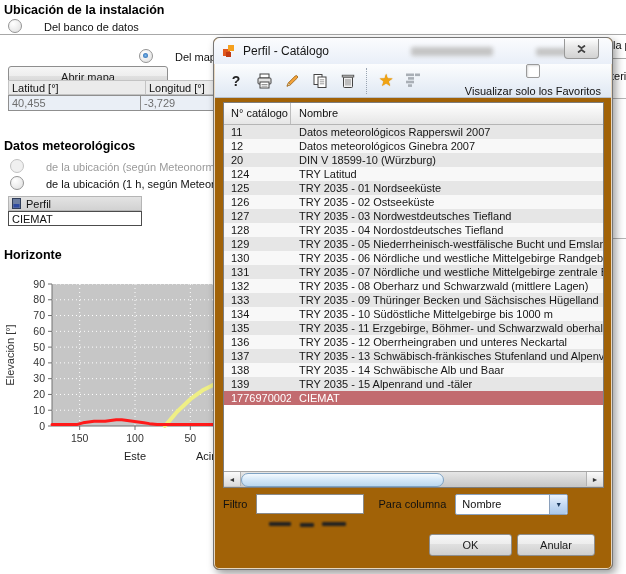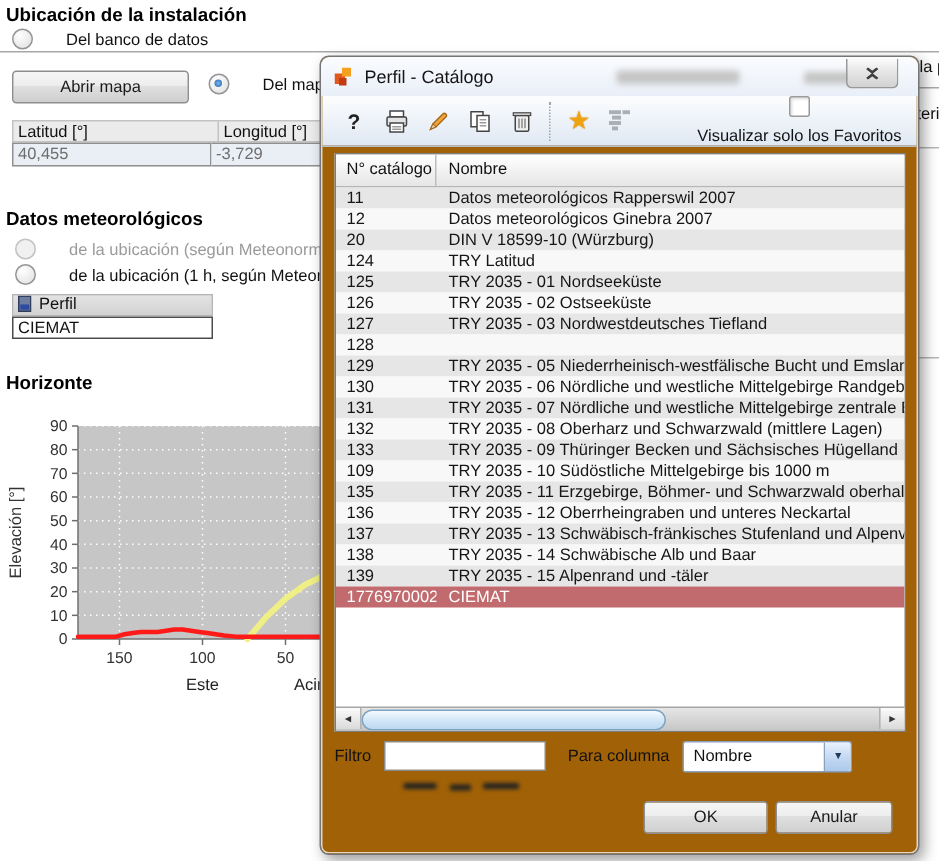--- a/index.html
+++ b/index.html
@@ -16,21 +16,21 @@
   .radio.disabled{border-color:#c2c2c2;background:#f0f0f0;}
   .dimtext{color:#9a9a9a;}
   
   .btn{display:flex;align-items:center;justify-content:center;border:1px solid #8e8e8e;border-radius:3px;
     background:linear-gradient(#f6f6f6,#ededed 45%,#e0e0e0 46%,#cfcfcf);color:#1a1a1a;box-sizing:border-box;}
   
   .coordhead{display:flex;background:#ebebeb;border:1px solid #c3c3c3;box-sizing:border-box;}
   .coordhead .c{padding:1px 2px 1px 3px;}
   .coordvals{display:flex;}
   .cval{background:#eaeff6;border:1px solid #8f8f8f;color:#6e6e6e;padding:1px 3px;box-sizing:border-box;}
-  .phdr{display:flex;gap:5px;background:linear-gradient(#e3e3e3,#d2d2d2);
+  .phdr{display:flex;align-items:center;gap:5px;background:linear-gradient(#e3e3e3,#d2d2d2);
     border:1px solid #b5b5b5;box-sizing:border-box;padding-left:3px;}
   .pval{background:#fff;border:1px solid #4c4c4c;box-sizing:border-box;padding:1px 3px;}
   .sepline{position:absolute;height:1px;background:#a8a8a8;}
   
   .dialog{position:absolute;left:213px;top:37px;width:398px;height:531px;background:#a16207;
     border:1px solid #767676;border-radius:6px;box-shadow:3px 4px 9px rgba(0,0,0,.38), inset 0 0 0 1px rgba(255,255,255,.75);
     z-index:5;}
   .titlebar{position:absolute;left:0;top:0;right:0;height:26px;display:flex;align-items:center;
     padding:0 9px;box-sizing:border-box;background:linear-gradient(#fbfcfe,#e9eff8);border-radius:6px 6px 0 0;}
   .title{margin-left:7px;font-size:12px;color:#161616;}
@@ -95,21 +95,21 @@
     <span class="radio"></span>
     <span>Del banco de datos</span>
   </div>
   <div class="abs radiorow" style="left:139px;top:19px;margin-top:30px;">
     <span class="radio checked"></span>
     <span>Del mapa</span>
   </div>
 
   <div class="sepline" style="left:0;top:34px;width:626px;"></div>
 
-  <div class="abs btn" style="left:8px;top:47px;width:118px;height:22px;align-items:center;">
+  <div class="abs btn" style="left:8px;top:66px;width:160px;height:22px;align-items:center;">
     <span>Abrir mapa</span>
   </div>
 
   <div class="abs coordhead" style="left:8px;top:80px;width:208px;height:15px;">
     <div class="c" style="width:131px;border-right:1px solid #c3c3c3;">Latitud [°]</div>
     <div class="c" style="flex:1;">Longitud [°]</div>
   </div>
   <div class="abs coordvals" style="left:8px;top:95px;width:208px;">
     <div class="cval" style="width:133px;">40,455</div>
     <div class="cval" style="flex:1;border-left:none;">-3,729</div>
@@ -301,20 +301,21 @@
           <div class="trow">
             <div class="tc1">126</div>
             <div class="tc2">TRY 2035 - 02 Ostseeküste</div>
           </div>
           <div class="trow">
             <div class="tc1">127</div>
             <div class="tc2">TRY 2035 - 03 Nordwestdeutsches Tiefland</div>
           </div>
           <div class="trow">
             <div class="tc1">128</div>
+            <div class="tc2">TRY 2035 - 04 Nordostdeutsches Tiefland</div>
           </div>
           <div class="trow">
             <div class="tc1">129</div>
             <div class="tc2">TRY 2035 - 05 Niederrheinisch-westfälische Bucht und Emsland</div>
           </div>
           <div class="trow">
             <div class="tc1">130</div>
             <div class="tc2">TRY 2035 - 06 Nördliche und westliche Mittelgebirge Randgebiete</div>
           </div>
           <div class="trow">
@@ -323,21 +324,21 @@
           </div>
           <div class="trow">
             <div class="tc1">132</div>
             <div class="tc2">TRY 2035 - 08 Oberharz und Schwarzwald (mittlere Lagen)</div>
           </div>
           <div class="trow">
             <div class="tc1">133</div>
             <div class="tc2">TRY 2035 - 09 Thüringer Becken und Sächsisches Hügelland</div>
           </div>
           <div class="trow">
-            <div class="tc1">109</div>
+            <div class="tc1">134</div>
             <div class="tc2">TRY 2035 - 10 Südöstliche Mittelgebirge bis 1000 m</div>
           </div>
           <div class="trow">
             <div class="tc1">135</div>
             <div class="tc2">TRY 2035 - 11 Erzgebirge, Böhmer- und Schwarzwald oberhalb 10</div>
           </div>
           <div class="trow">
             <div class="tc1">136</div>
             <div class="tc2">TRY 2035 - 12 Oberrheingraben und unteres Neckartal</div>
           </div>

